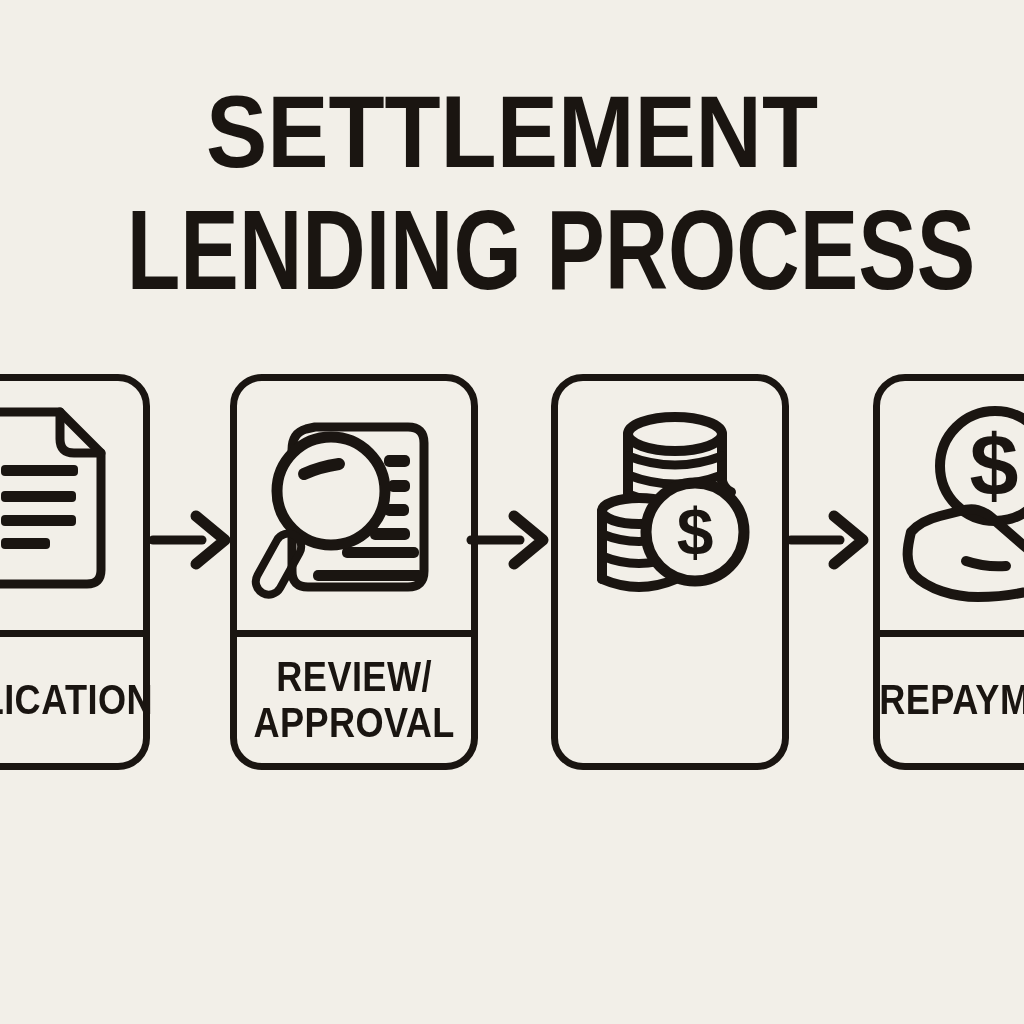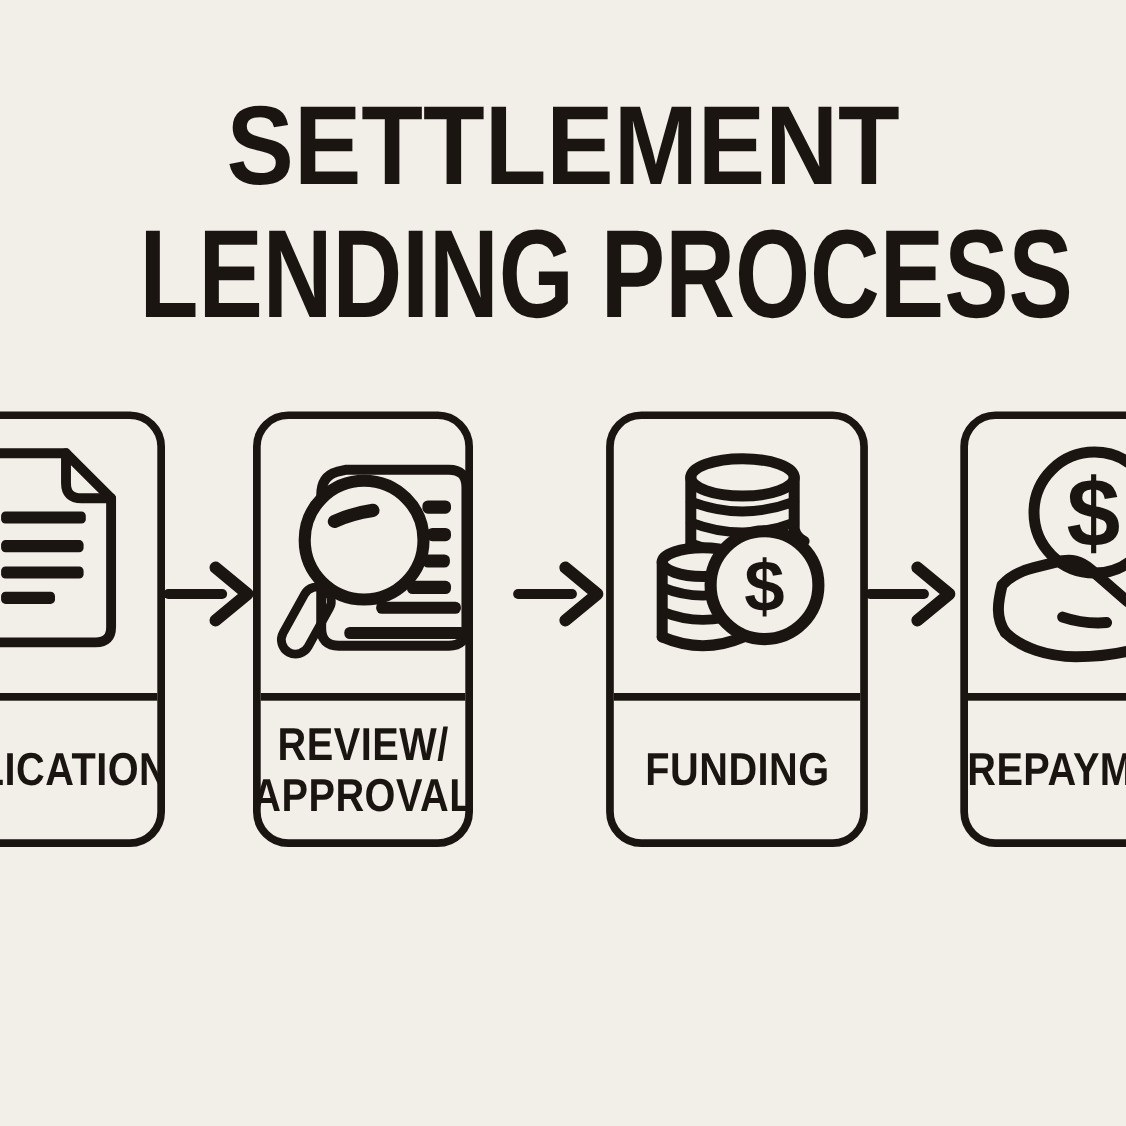--- a/index.html
+++ b/index.html
@@ -37,21 +37,21 @@
   .step {
     position: absolute;
     top: 374px;
     height: 396px;
     width: 240px;
     border: 7px solid var(--ink);
     border-radius: 32px;
     background: var(--bg);
   }
   #step-application { left: -90px; }
-  #step-review      { left: 230px; width: 200px; }
+  #step-review      { left: 230px; width: 248px; }
   #step-funding     { left: 551px; width: 238px; }
   #step-repayment   { left: 873px; width: 238px; }
 
   .icon-area {
     position: absolute;
     top: 0; left: 0; right: 0;
     height: 249px;
   }
   .label-area {
     position: absolute;
@@ -181,23 +181,20 @@
         <path class="ink" stroke-width="10" d="M 23,112 L 23,180"></path>
         <path class="ink" stroke-width="10" d="M 97,112 L 97,138"></path>
         <path class="ink" stroke-width="9" d="M 23,135 Q 60,150 97,135"></path>
         <path class="ink" stroke-width="9" d="M 23,157 Q 60,172 97,157"></path>
         <path class="ink" stroke-width="10" d="M 23,180 Q 60,196 97,180"></path>
 
         <circle class="coin-face" stroke-width="11" cx="116" cy="133" r="49"></circle>
         <text class="dollar" x="116" y="156" font-size="66">$</text>
       </svg>
     </div>
-    <div class="label-area">
-      <div class="step-label">FUNDING</div>
-    </div>
   </div>
 
   <svg class="arrow-svg" id="arrow-3" width="80" height="64" viewBox="0 0 80 64">
     <line class="ink" stroke-width="9" x1="3" y1="32" x2="52" y2="32"></line>
     <polyline class="ink" stroke-width="11" points="46,8 75,32 46,56"></polyline>
   </svg>
 
   <div class="step" id="step-repayment">
     <div class="icon-area">
       <svg class="icon-svg" id="icon-repayment" width="160" height="215" viewBox="0 0 160 215">

